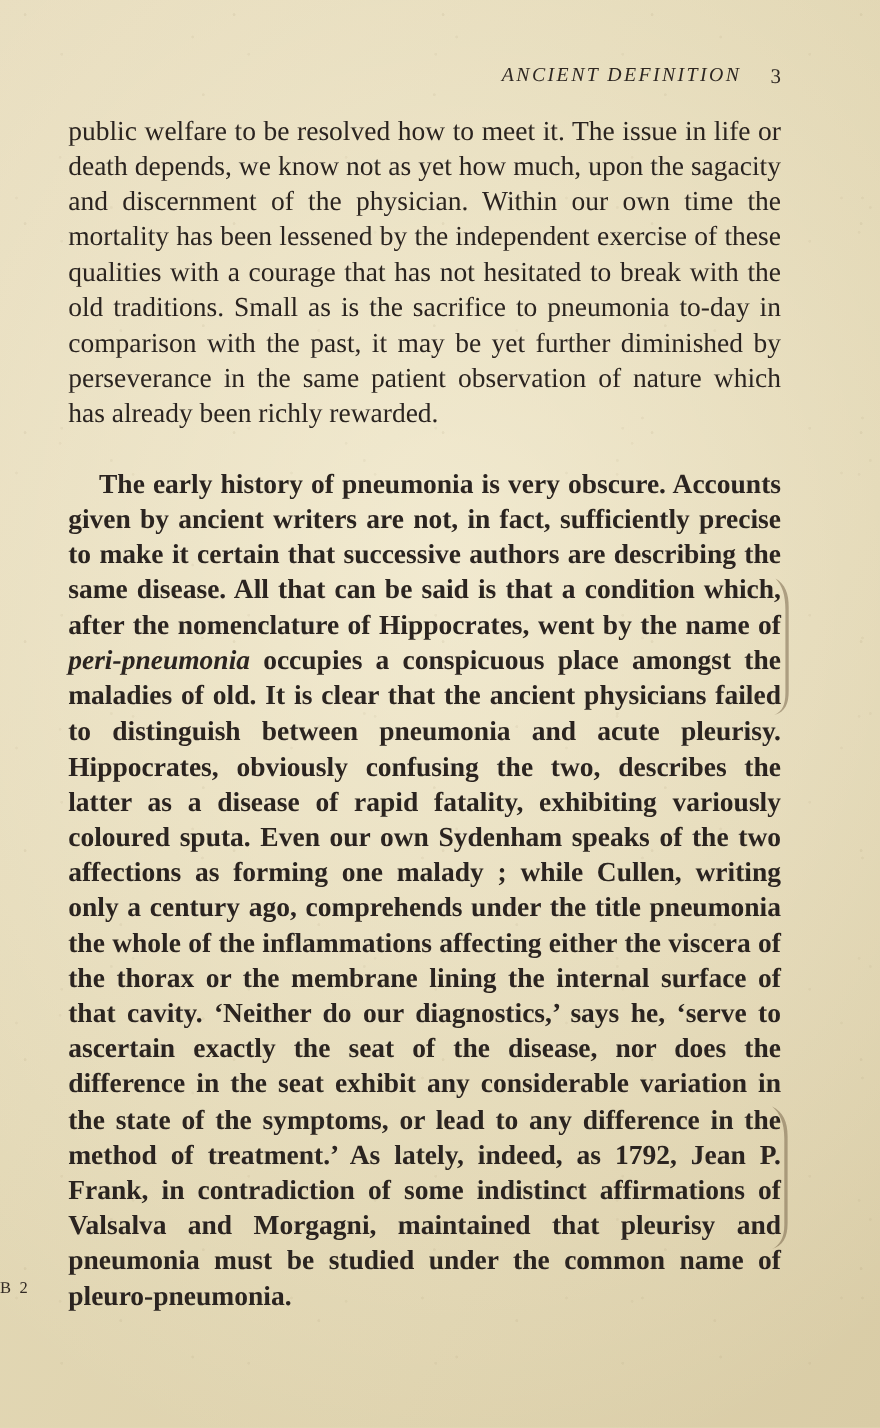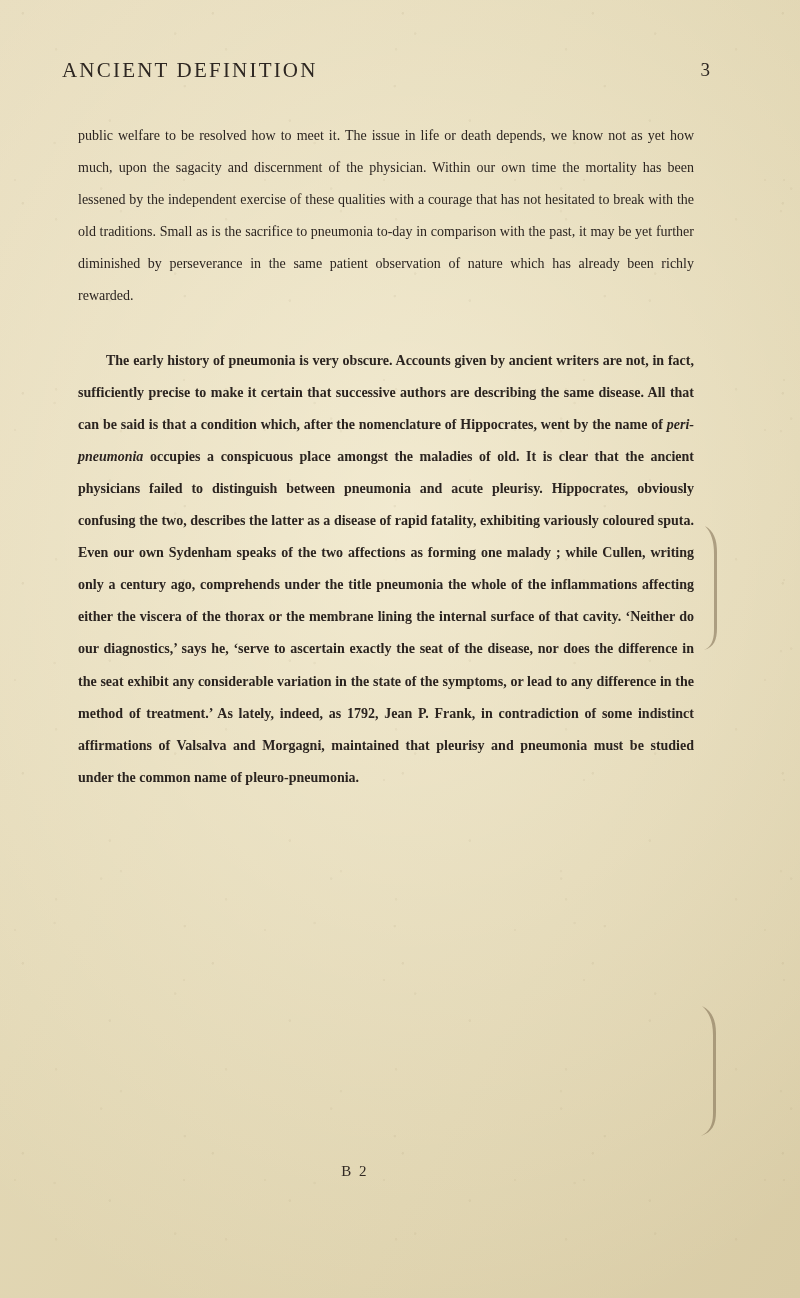--- a/index.html
+++ b/index.html
@@ -64,22 +64,23 @@
     left: 62px;
     top: 58px;
     width: 648px;
     height: 30px;
   }
   .head-title {
     position: absolute;
     left: 0;
     top: 0;
     width: 612px;
-    text-align: left;
-    font-size: 21px;
+    text-align: right;
+    font-style: italic;
+    font-size: 18px;
     letter-spacing: 2.2px;
     color: #2e2722;
     white-space: nowrap;
   }
   .head-folio {
     position: absolute;
     right: 0;
     top: 1px;
     font-size: 19px;
     color: #2e2722;
@@ -87,24 +88,24 @@
 
   
   .body-text {
     position: absolute;
     left: 62px;
     top: 104px;
     width: 648px;
   }
 
   .para {
-    margin: 16px;
+    margin: 0;
     text-align: justify;
     text-align-last: left;
-    font-size: 14px;
+    font-size: 25px;
     line-height: 32.1px;
     color: #2b2420;
     text-rendering: optimizeLegibility;
   }
   .para + .para {
     margin-top: 32px;
     font-weight: bold;
   }
   .para.indent {
     text-indent: 28px;
@@ -112,21 +113,21 @@
   .para em {
     font-style: italic;
   }
 
   
   .signature {
     position: absolute;
     left: 0;
     top: 1163px;
     width: 710px;
-    text-align: center;
+    text-align: left;
     font-size: 15px;
     letter-spacing: 2px;
     color: #322a24;
   }
 
   
   .margin-marks {
     position: absolute;
     inset: 0;
     pointer-events: none;

